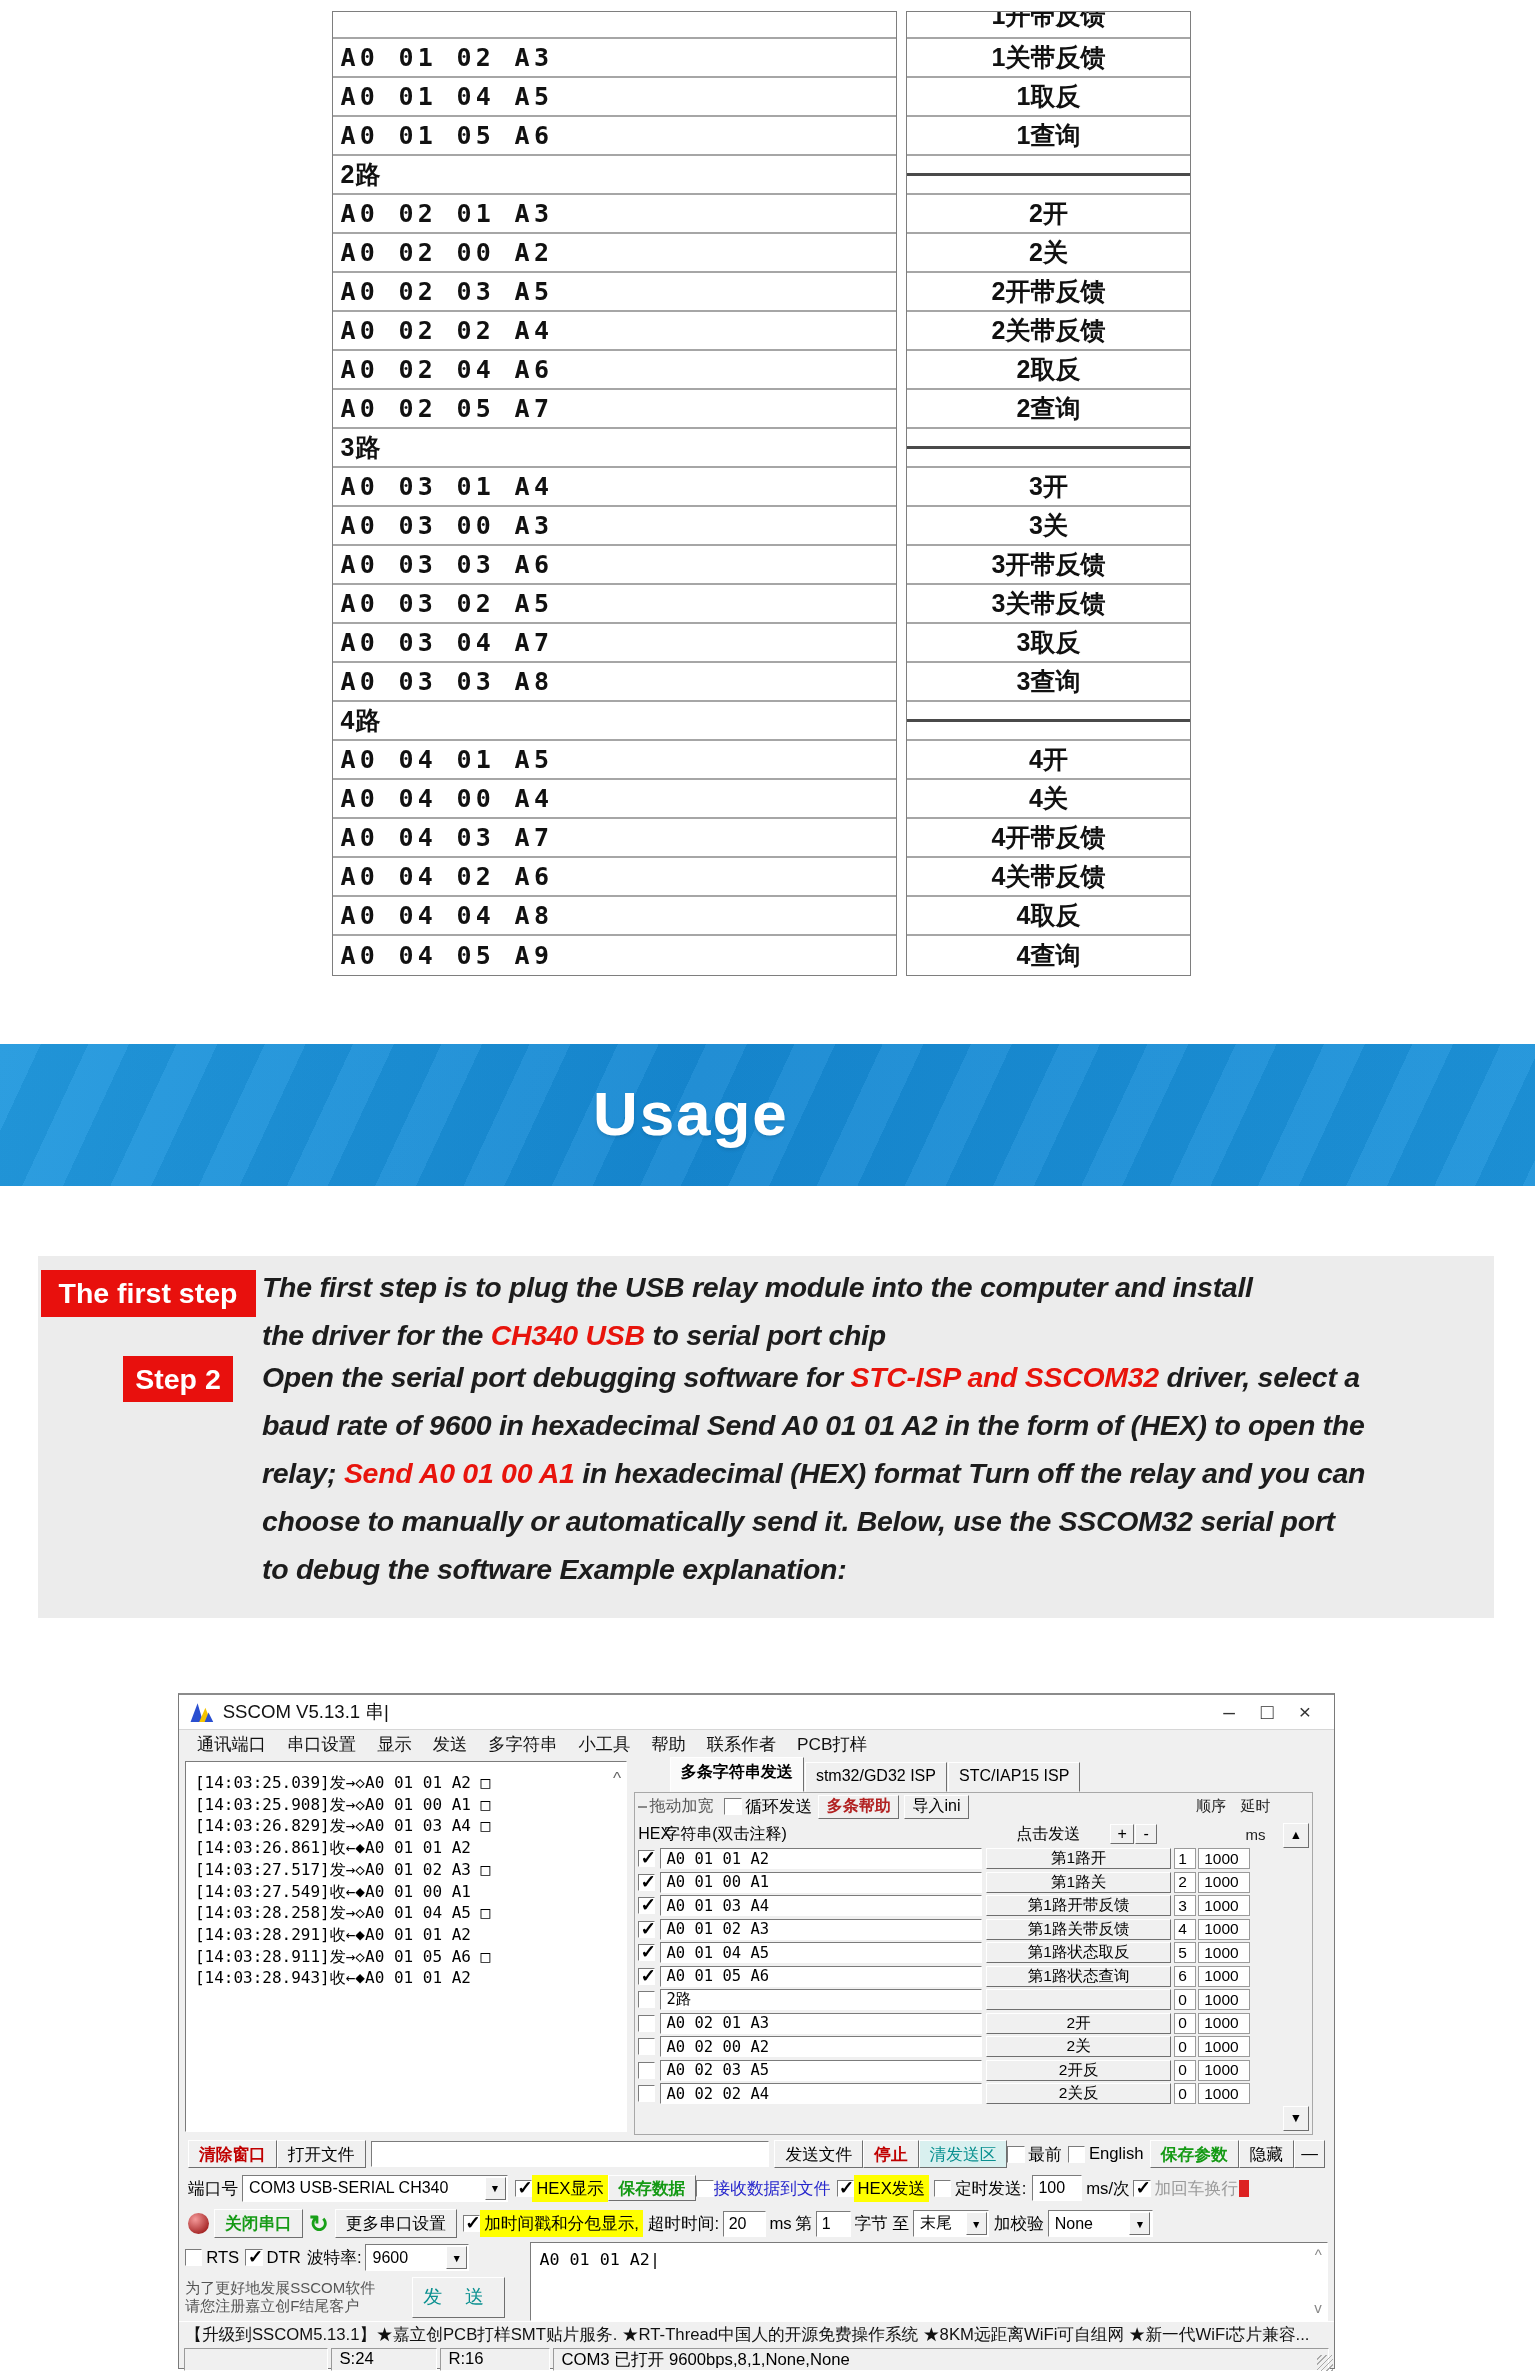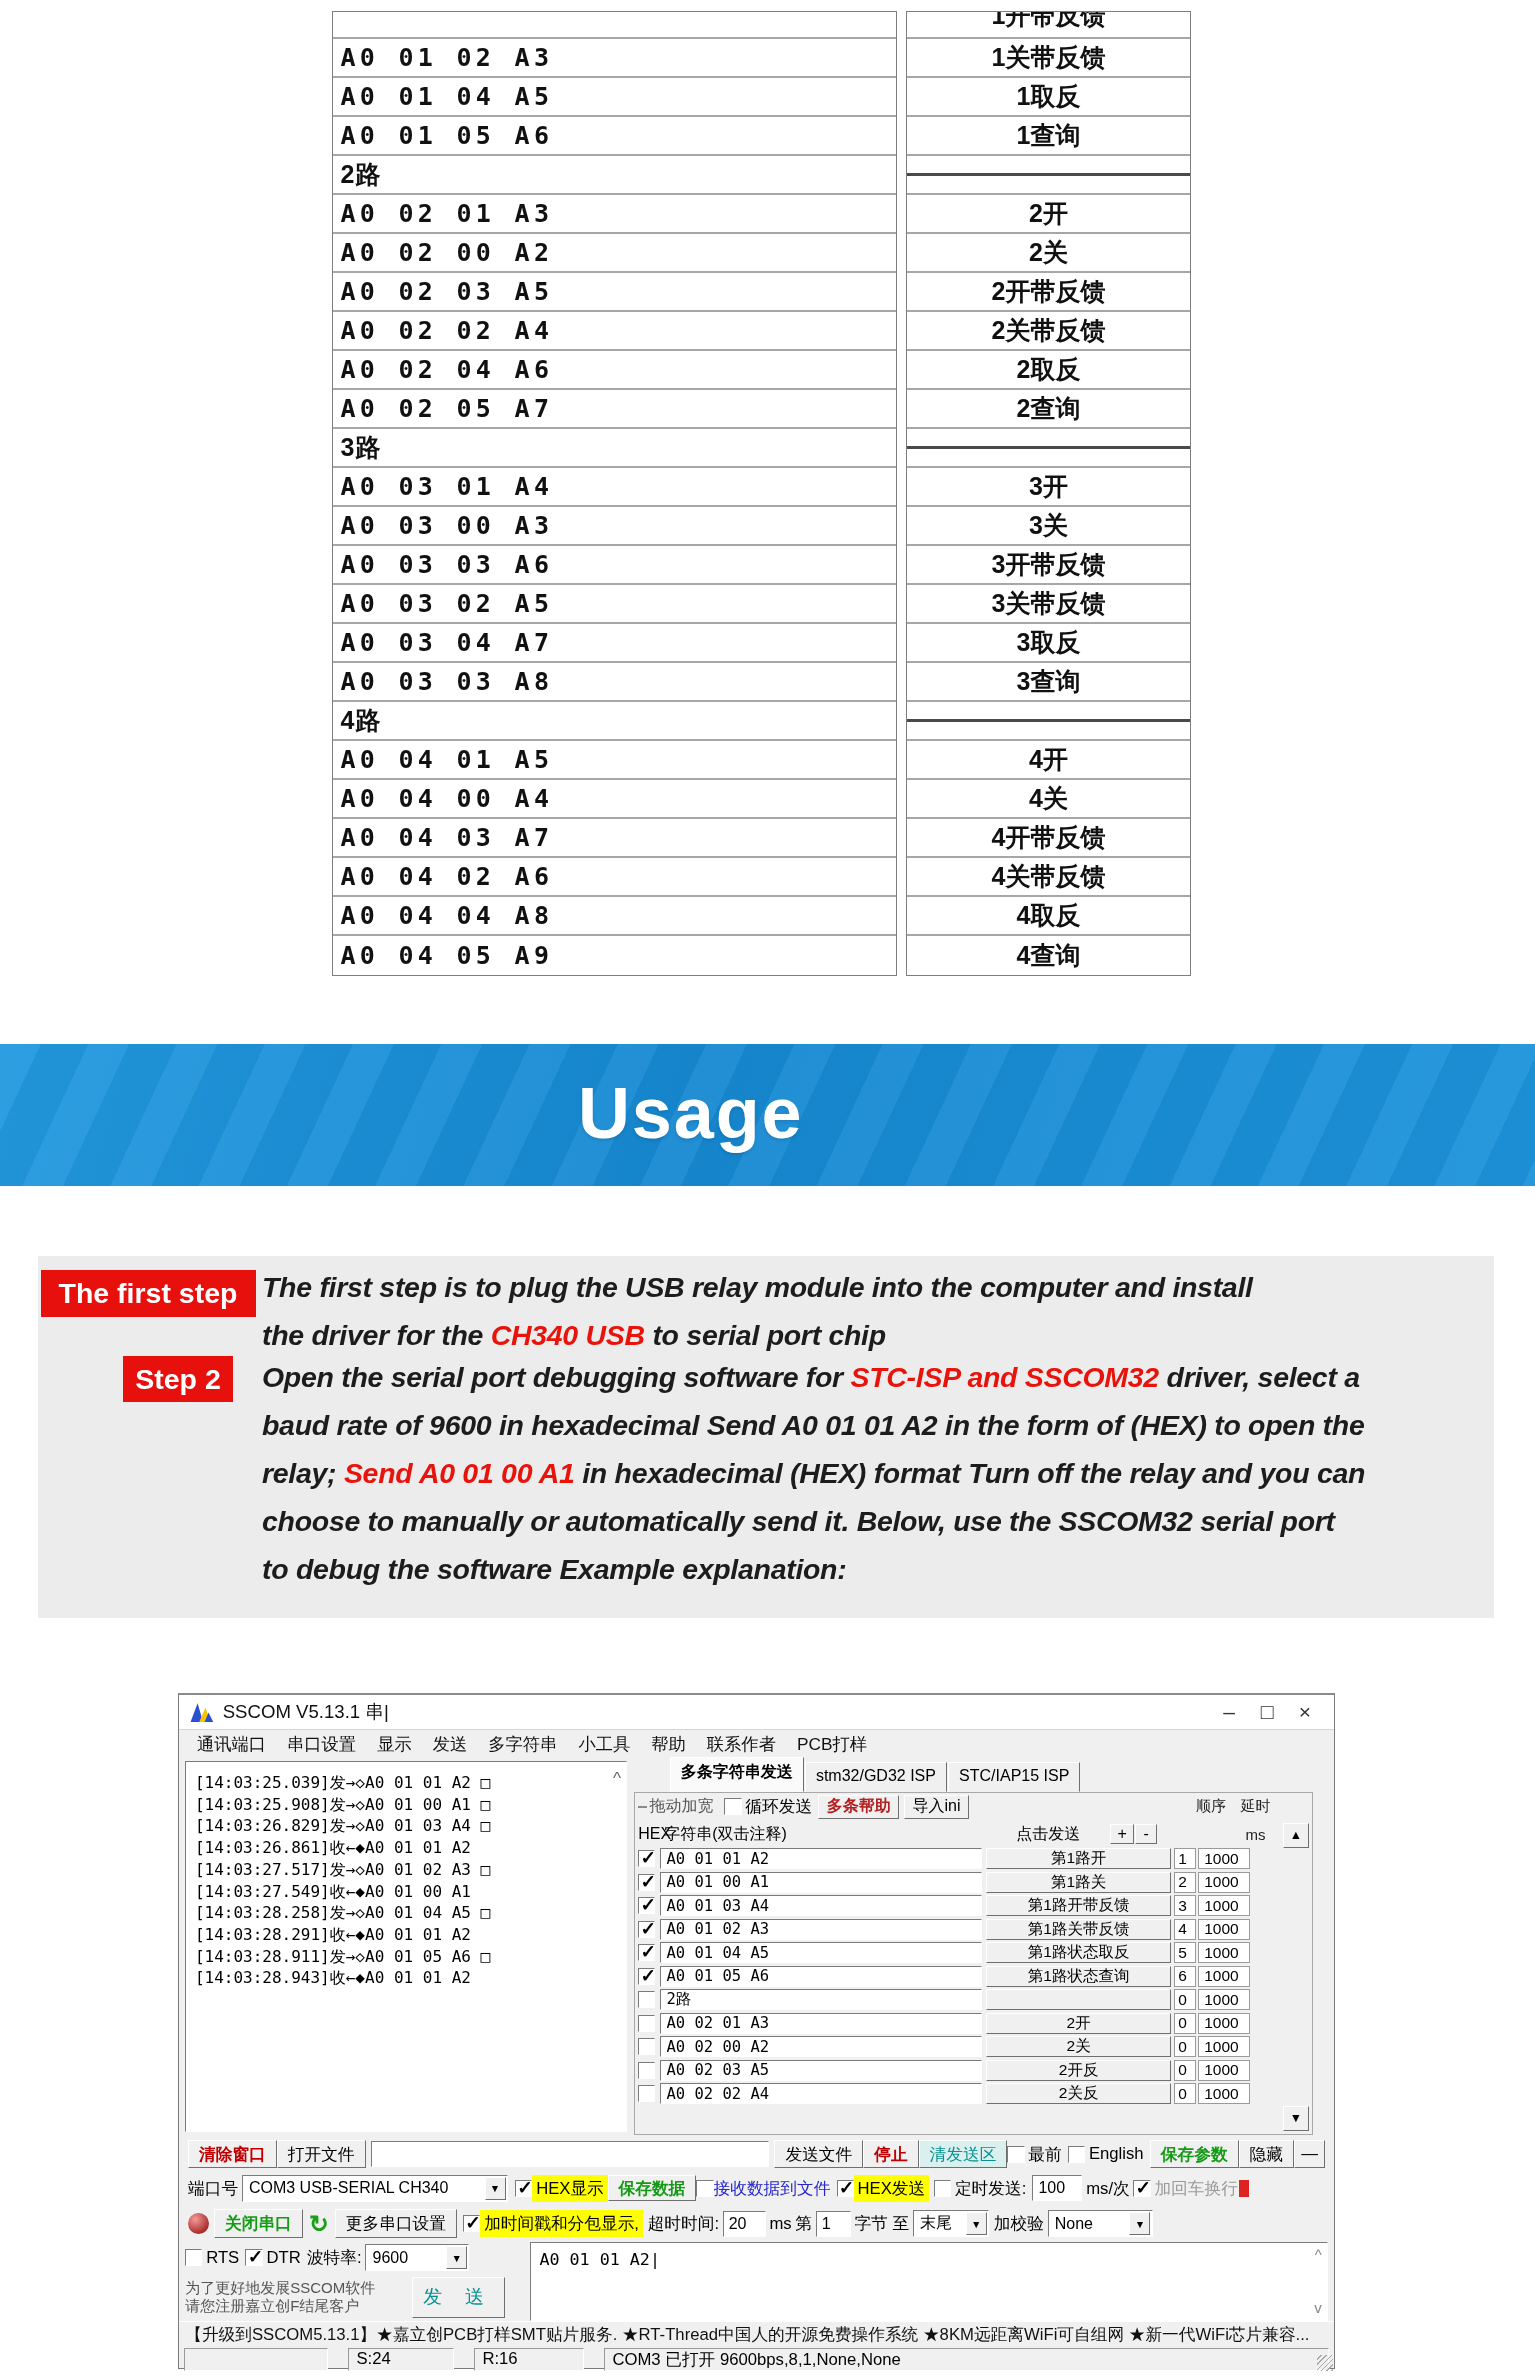--- a/index.html
+++ b/index.html
@@ -19,21 +19,21 @@
   .crow.partial { height:27px; }
   .cmd-right .crow.partial span { margin-top:-17.3px; }
   .cmd-right .crow.hdr { position:relative; }
   .cmd-right .crow.hdr::after { content:""; position:absolute; left:0; right:0; top:50%; margin-top:-1.2px; height:2.5px; background:#4a4a4a; }
 
   
   .banner { position:absolute; left:0; top:1044px; width:1535px; height:142px;
     background:linear-gradient(105deg,#2299de 0%,#1688d2 45%,#1d93da 100%); }
   .banner::before { content:""; position:absolute; inset:0;
     background:repeating-linear-gradient(115deg, rgba(255,255,255,0.05) 0 37px, rgba(0,0,0,0.03) 37px 80px); }
-  .banner-title { position:absolute; left:45%; top:50%; transform:translate(-50%,-52%); color:#fff; font-size:72px; font-weight:700; letter-spacing:1.9px; text-shadow:0 1.9px 3.7px rgba(0,0,0,0.12); }
+  .banner-title { position:absolute; left:45%; top:50%; transform:translate(-50%,-52%); color:#fff; font-size:62px; font-weight:700; letter-spacing:1.9px; text-shadow:0 1.9px 3.7px rgba(0,0,0,0.12); }
 
   
   .steps { position:absolute; left:38px; top:1256px; width:1456px; height:362px; background:#ececec; }
   .badge { position:absolute; background:#e8100d; color:#fff; font-weight:700; display:flex; align-items:center; justify-content:center; font-size:28.5px; }
   .badge1 { left:2.5px;   top:13.6px;  width:215px; height:47px; }
   .badge2 { left:85px; top:100px; width:110px; height:46px; }
   .para { position:absolute; left:224px; width:1214px; font-size:28.5px; font-weight:600; color:#1c1c1c; line-height:48px; letter-spacing:-0.3px;font-style:italic; }
   .para1 { top:7.4px; }
   .para2 { top:97px; }
   .red { color:#e8140c; }
@@ -104,21 +104,21 @@
   .leftcol { width:342px; flex:none; }
   .rtsrow { height:32px; display:flex; align-items:center; }
   .noterow { height:47px; display:flex; align-items:center; }
   .note { width:227px; font-size:15px; color:#555; line-height:18.6px; }
   .sendbtn { width:93px; height:41px; font-size:19px; letter-spacing:8.7px; padding-left:8.7px; }
   .sendarea { flex:1; margin-left:2.5px; position:relative; font-family:"DejaVu Sans Mono",monospace; font-size:16.7px; padding:6.2px 8.7px; }
   .sa-up { position:absolute; right:5px; top:3.7px; color:#888; font-size:15px; font-family:"Liberation Sans",sans-serif; }
   .sa-dn { position:absolute; right:5px; bottom:3.7px; color:#888; font-size:15px; font-family:"Liberation Sans",sans-serif; }
 
   .adbar { height:26px; border-top:1.2px solid #fff; display:flex; align-items:center; padding-left:6.2px; font-size:16.7px; white-space:nowrap; overflow:hidden; color:#111; }
-  .statusbar { height:25px; display:flex; gap:20px; padding:1.2px 5px; align-items:stretch; position:relative; }
+  .statusbar { height:25px; display:flex; gap:3px; padding:1.2px 5px; align-items:stretch; position:relative; }
   .scell { border:1.2px solid; border-color:#9a9a9a #fff #fff #9a9a9a; background:#f0f0f0; font-size:16.7px; display:flex; align-items:center; padding-left:7.4px; white-space:nowrap; }
   .sc1 { width:144px; } .sc2 { width:106px; } .sc3 { width:110px; } .sc4 { flex:1; }
   .grip { position:absolute; right:1.2px; bottom:1.2px; width:16px; height:16px;
     background:repeating-linear-gradient(135deg,transparent 0 2.5px,#aaa 2.5px 3.7px); }
 </style>
 </head>
 <body>
 
 <div class="page">
 

